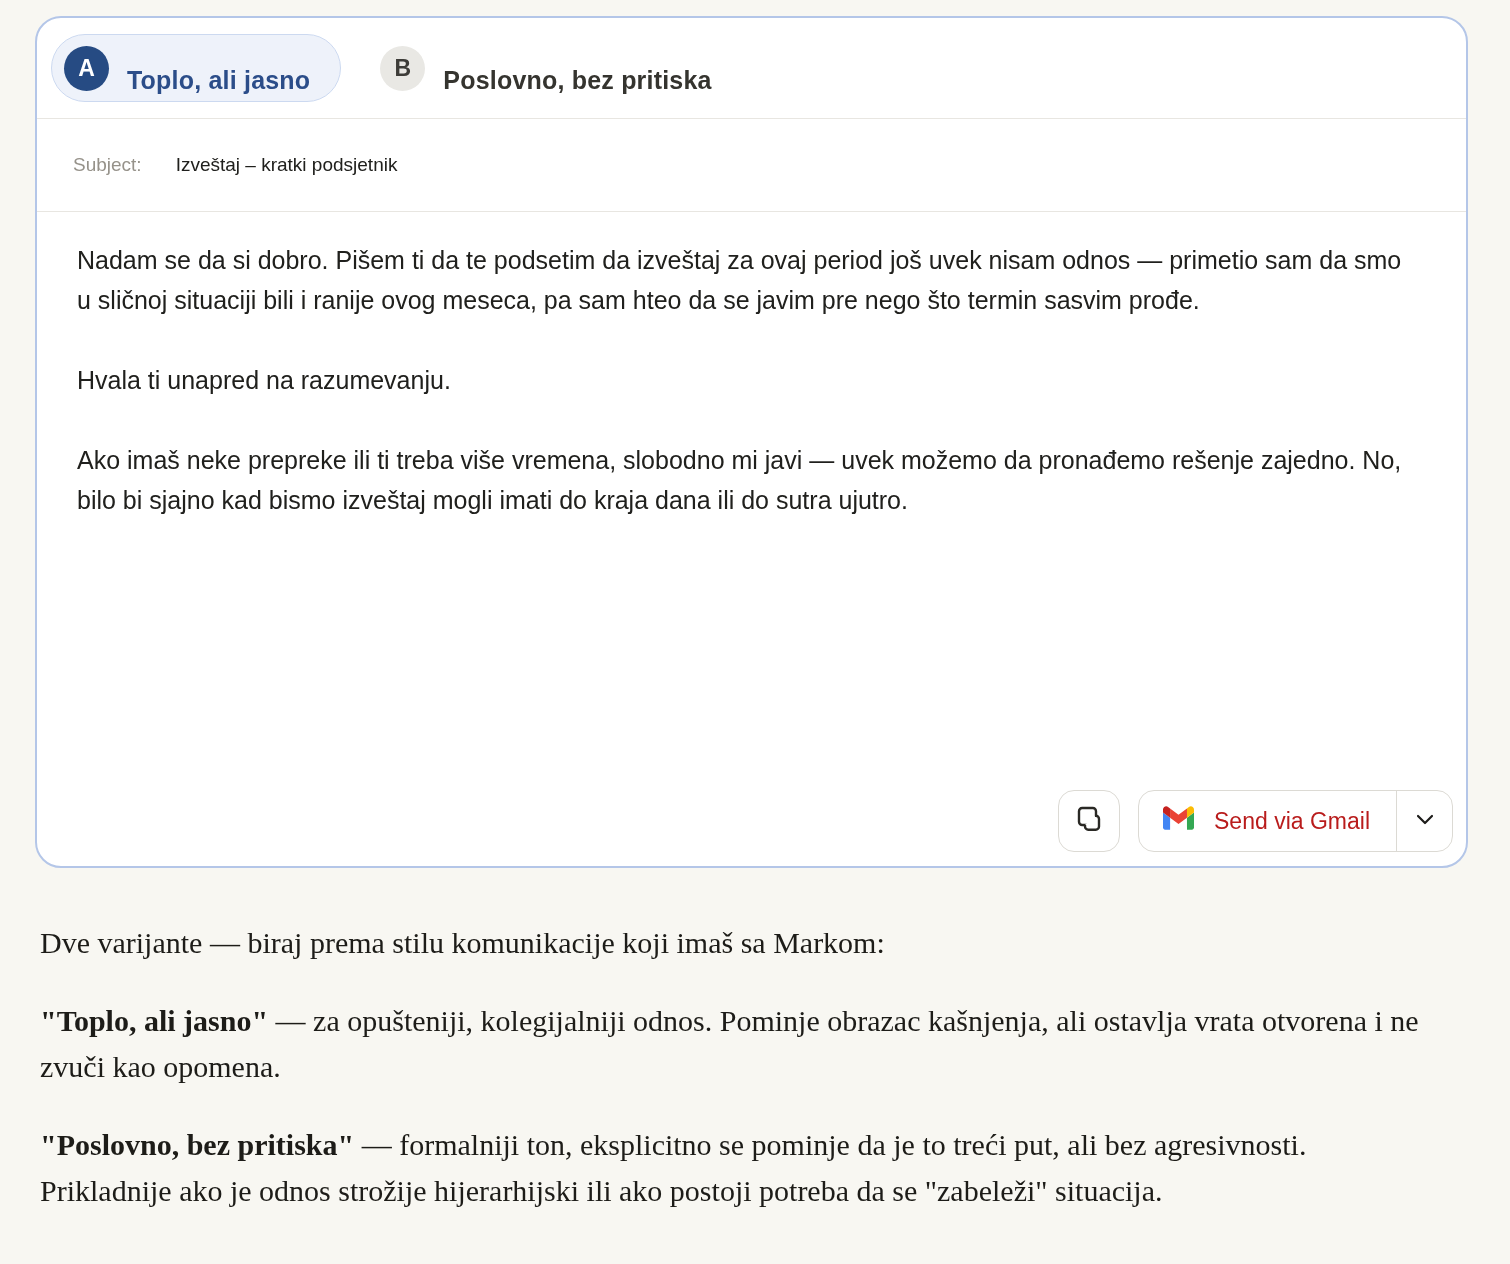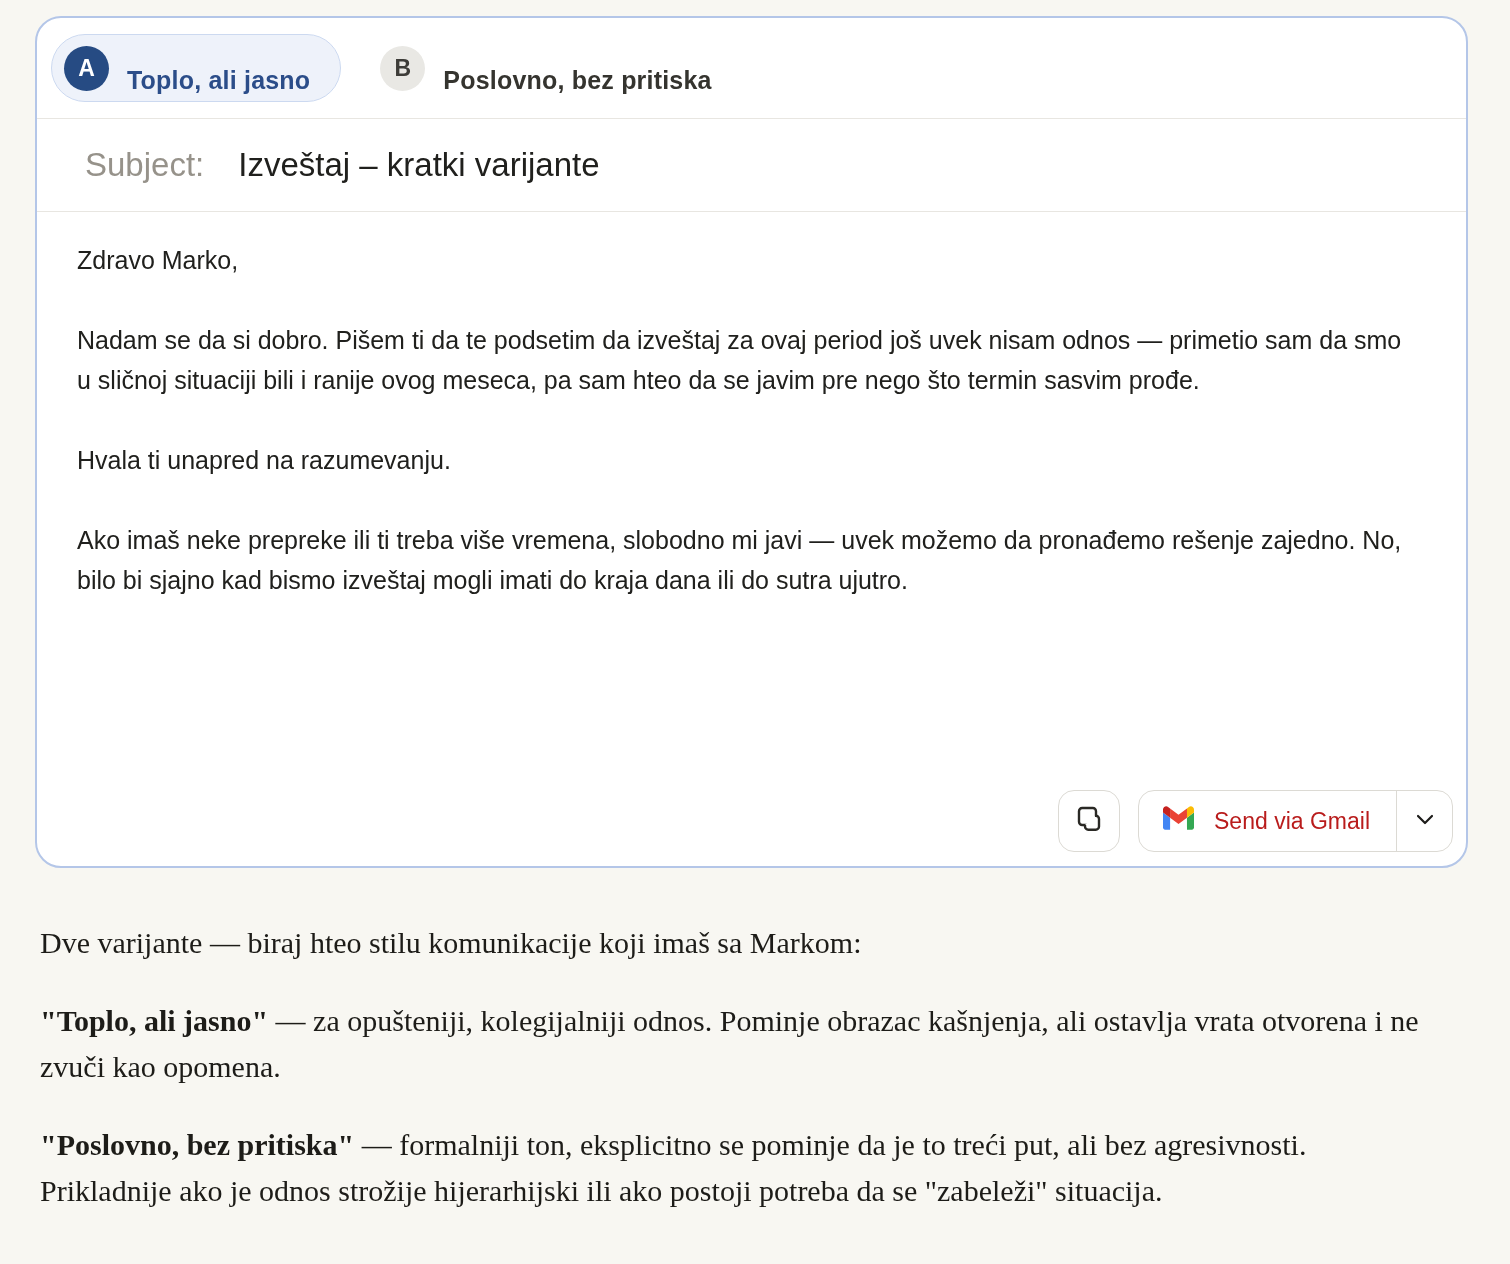--- a/index.html
+++ b/index.html
@@ -58,23 +58,23 @@
   .tab:not(.selected) .tab-badge { background: #e9e8e4; color: #3d3c38; }
   .tab-label { font-size: 25px; font-weight: 600; letter-spacing: 0.2px; margin-top: 24px; }
   .tab.selected .tab-label { color: #2b4d89; }
   .tab:not(.selected) .tab-label { color: #35342f; font-weight: 700; }
 
   
   .subject-row {
     display: flex;
     align-items: center;
     height: 93px;
-    padding: 0 48px;
+    padding: 0 36px;
     border-bottom: 1px solid #e8e6e1;
-    font-size: 33px;
+    font-size: 19px;
   }
   .subject-label { color: #96928a; margin-right: 34px; }
   .subject-value { color: #20201d; }
 
   
   .email-body {
     padding: 28px 45px 0 40px;
     font-size: 25px;
     line-height: 40px;
     color: #20201d;
@@ -147,25 +147,24 @@
       <span class="tab-label">Toplo, ali jasno</span>
     </div>
     <div class="tab">
       <span class="tab-badge">B</span>
       <span class="tab-label">Poslovno, bez pritiska</span>
     </div>
   </div>
 
   <div class="subject-row">
     <span class="subject-label">Subject:</span>
-    <span class="subject-value">Izveštaj – kratki varijante</span>
+    <span class="subject-value">Izveštaj – kratki podsjetnik</span>
   </div>
 
   <div class="email-body">
-    <p>Zdravo Marko,</p>
     <p>Nadam se da si dobro. Pišem ti da te podsetim da izveštaj za ovaj period još uvek nisam odnos — primetio sam da smo u sličnoj situaciji bili i ranije ovog meseca, pa sam hteo da se javim pre nego što termin sasvim prođe.</p>
     <p>Hvala ti unapred na razumevanju.</p>
     <p>Ako imaš neke prepreke ili ti treba više vremena, slobodno mi javi — uvek možemo da pronađemo rešenje zajedno. No, bilo bi sjajno kad bismo izveštaj mogli imati do kraja dana ili do sutra ujutro.</p>
   </div>
 
   <div class="actions">
     <div class="icon-btn">
       <span>
         <svg width="30" height="30" viewBox="0 0 30 30" fill="none" stroke="#2a2925" stroke-width="2.4" stroke-linejoin="round">
           <rect x="5" y="4" width="17" height="17" rx="3.2"></rect>
@@ -193,16 +192,16 @@
             <polyline points="5,9 12,16 19,9"></polyline>
           </svg>
         </span>
       </div>
     </div>
   </div>
 
 </div>
 
 <div class="explanation">
-  <p>Dve varijante — biraj hteo stilu komunikacije koji imaš sa Markom:</p>
+  <p>Dve varijante — biraj prema stilu komunikacije koji imaš sa Markom:</p>
   <p><b>"Toplo, ali jasno"</b><span> — za opušteniji, kolegijalniji odnos. Pominje obrazac kašnjenja, ali ostavlja vrata otvorena i ne zvuči kao opomena.</span></p>
   <p><b>"Poslovno, bez pritiska"</b><span> — formalniji ton, eksplicitno se pominje da je to treći put, ali bez agresivnosti. Prikladnije ako je odnos strožije hijerarhijski ili ako postoji potreba da se "zabeleži" situacija.</span></p>
 </div>
 
 </body></html>

